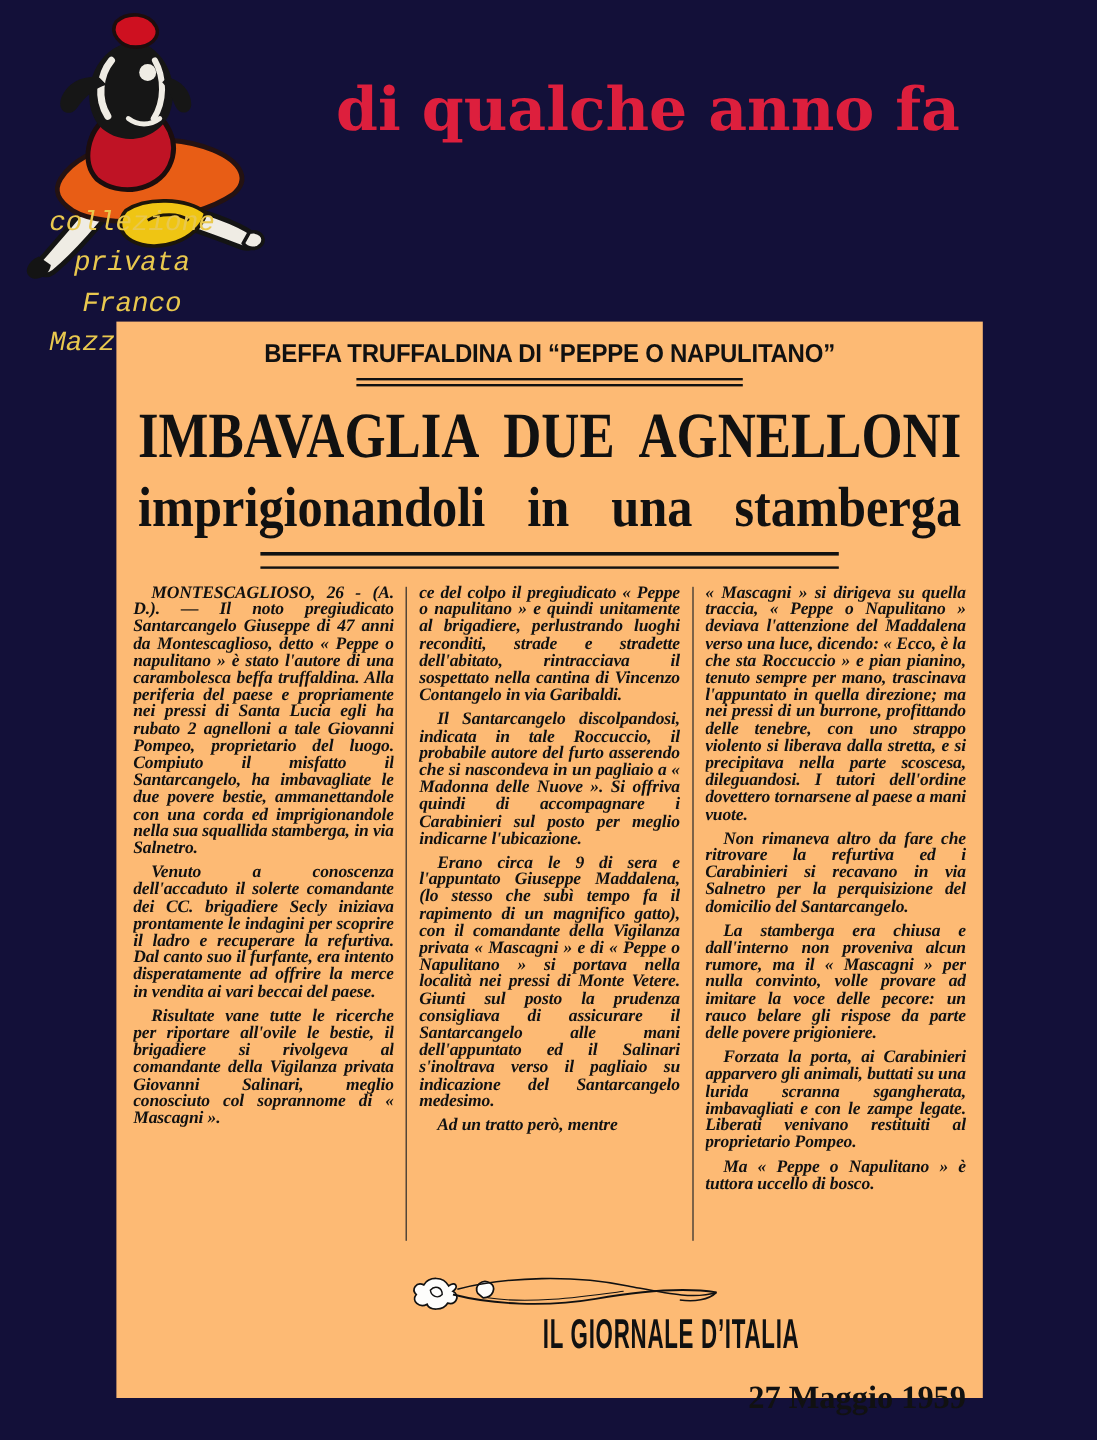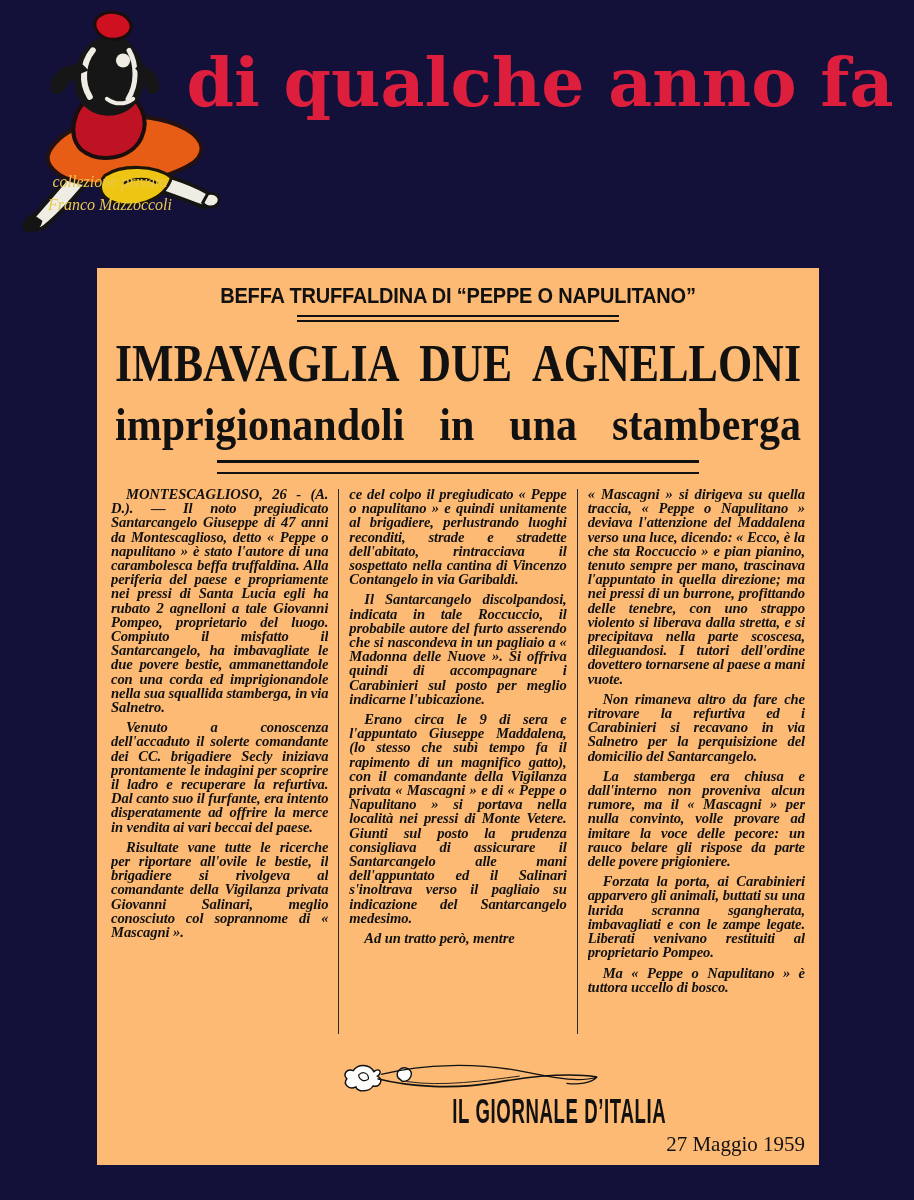--- a/index.html
+++ b/index.html
@@ -8,25 +8,25 @@
     background:#131039;
     font-family:"Liberation Serif", serif;
   }
   
   .logo{position:absolute;left:10px;top:6px;width:212px;height:232px;}
   .banner-titles{
     position:absolute;left:170px;top:46px;width:740px;text-align:center;
     color:#dd1f3d;font-family:"DejaVu Serif", serif;font-weight:bold;line-height:1.06;
   }
   .banner-t1{font-size:55px;letter-spacing:1px;}
-  .banner-t2{font-size:68px;margin-top:0;}
+  .banner-t2{font-size:50px;margin-top:18px;}
   .credit{
     position:absolute;left:14px;top:170px;width:192px;text-align:center;
-    color:#e9c84e;font-family:Liberation Serif, serif;font-style:italic;
-    font-size:16px;line-height:1.45;
+    color:#e9c84e;font-family:Liberation Mono, monospace;font-style:italic;
+    font-size:23px;line-height:1.45;
   }
   
   .paper{
     position:absolute;left:97px;top:268px;width:722px;height:897px;
     background:#fdba74;color:#111;box-sizing:border-box;
     padding:12px 14px 0 14px;
   }
   .kicker{
     text-align:center;font-family:"Liberation Sans", sans-serif;font-weight:bold;
     font-size:20px;letter-spacing:-0.2px;transform:scaleY(1.08);margin-top:4px;
@@ -63,21 +63,21 @@
   }
   .para.noindent{text-indent:0;}
   
   .clip-footer{text-align:right;margin-top:4px;}
   .flourish{display:block;margin:0 auto;width:290px;height:36px;position:relative;left:14px;}
   .masthead{
     font-family:"Liberation Sans", sans-serif;font-weight:bold;font-size:31px;
     height:34px;line-height:34px;transform:scale(0.60,1.12);transform-origin:center;
     white-space:nowrap;letter-spacing:1px;
   }
-  .clip-date{font-size:21px;font-weight:normal;margin-top:3px;font-family:"Liberation Serif", serif;}
+  .clip-date{font-size:27px;font-weight:bold;margin-top:20px;font-family:"Liberation Serif", serif;}
 </style>
 </head>
 <body>
 
 <div>
   <svg class="logo" viewBox="0 0 210 230" aria-hidden="true">
 
     <path d="M118,158 C150,166 184,176 200,188 C206,194 198,202 188,198 C160,187 130,177 110,170 Z" fill="#efece4" stroke="#141414" stroke-width="4"></path>
 
     <path d="M82,168 C66,188 50,206 34,219 C26,225 17,217 23,209 C38,192 56,172 66,158 Z" fill="#efece4" stroke="#141414" stroke-width="4"></path>

